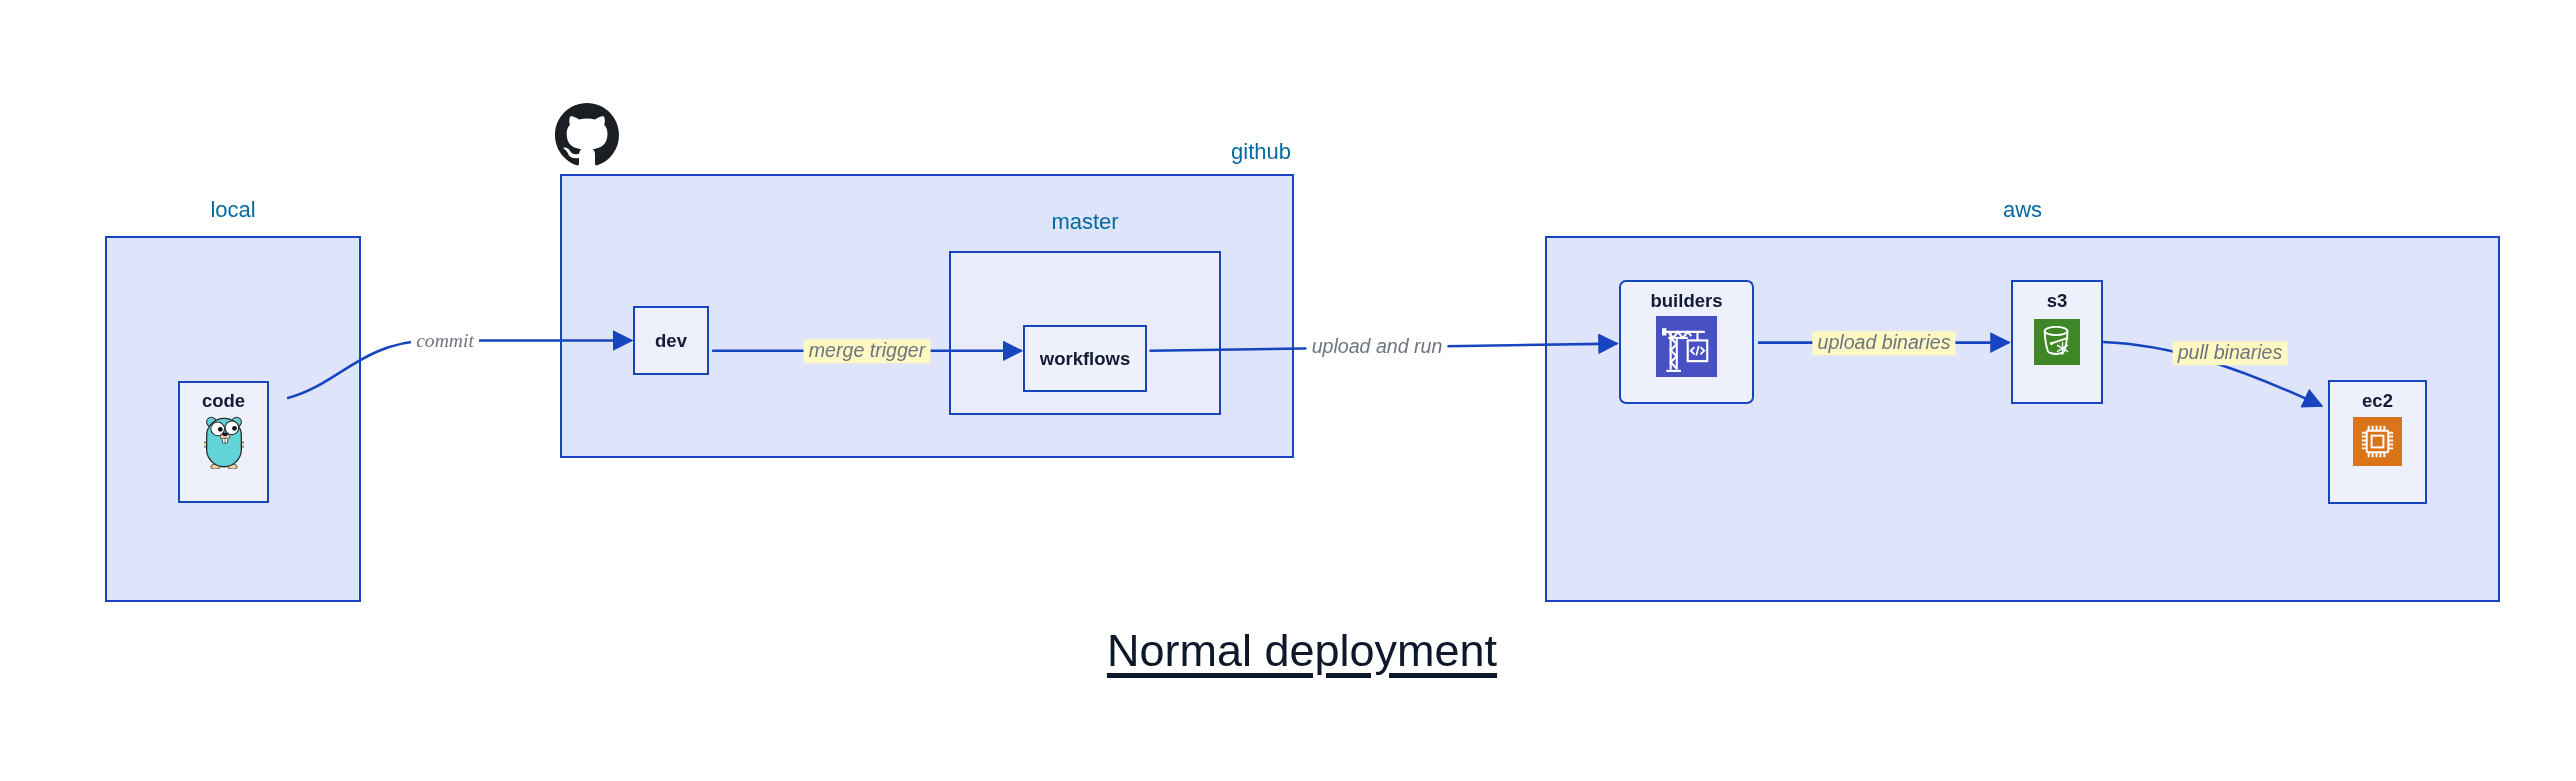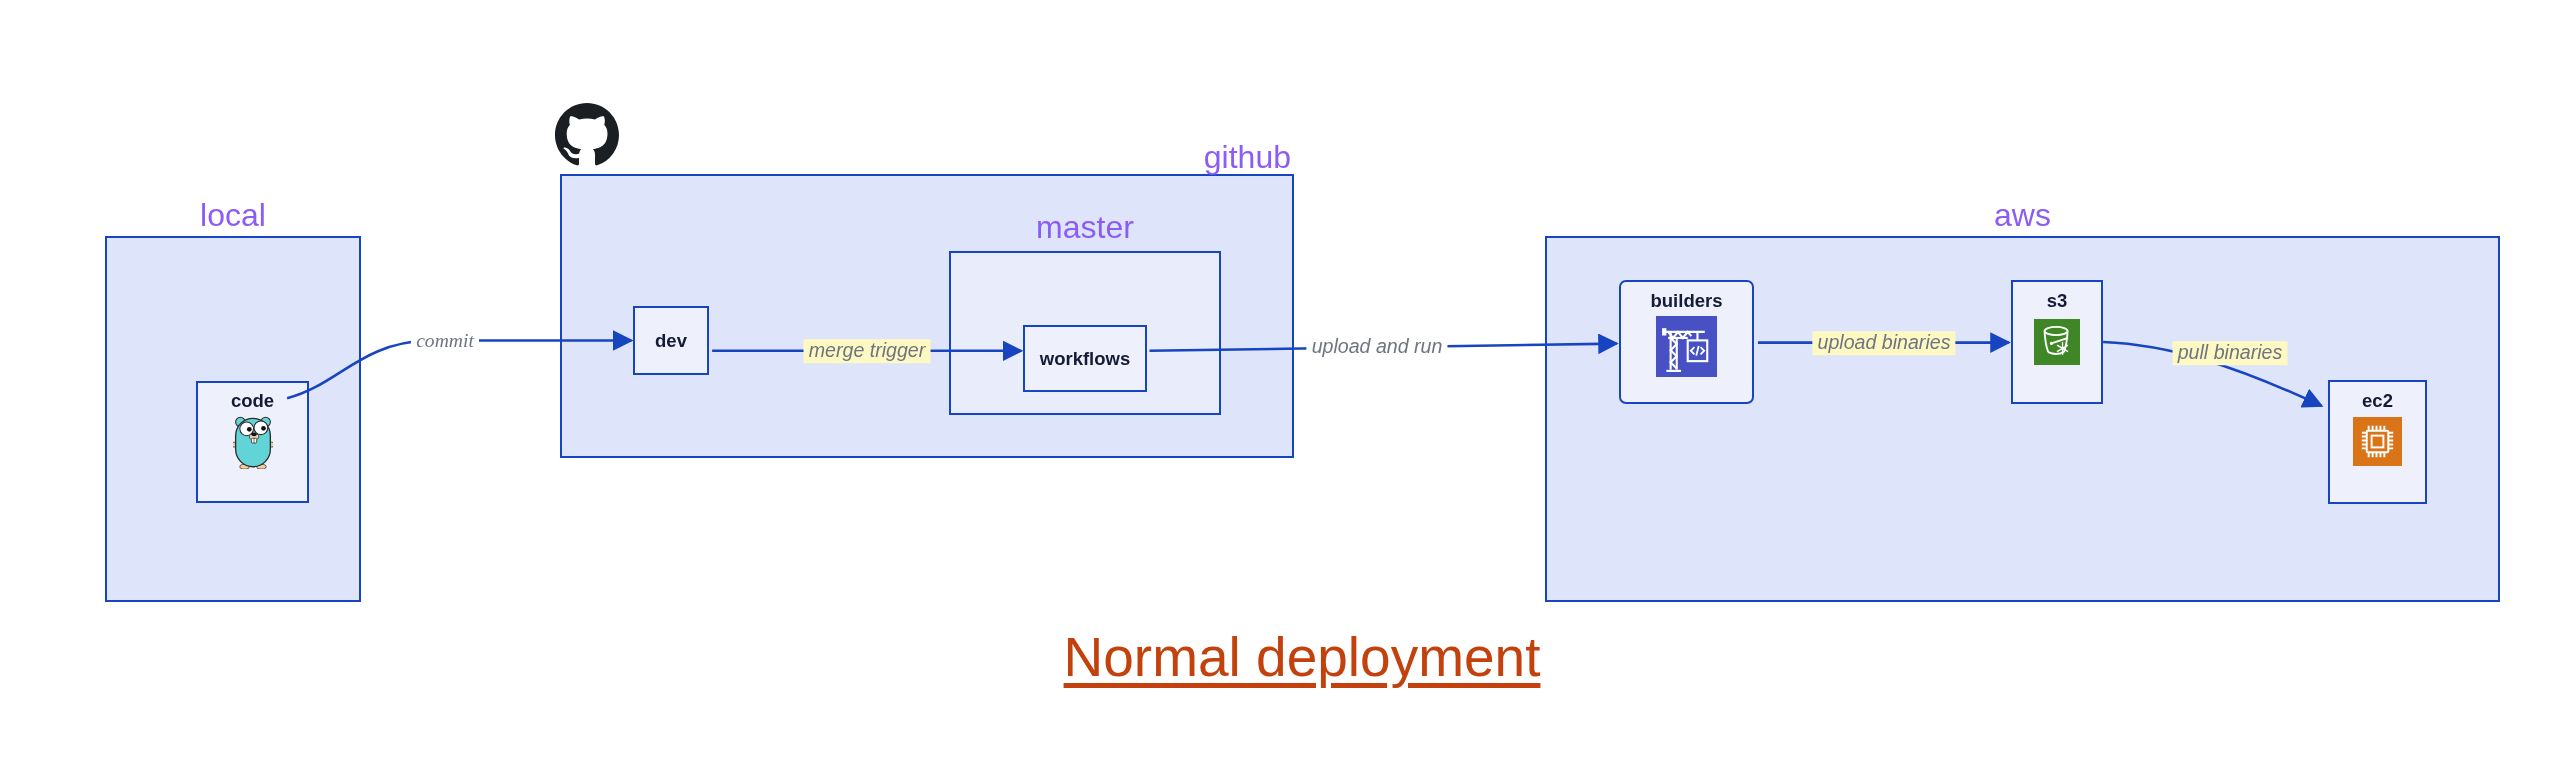--- a/index.html
+++ b/index.html
@@ -10,21 +10,21 @@
     font-family:"Liberation Sans",sans-serif;
     overflow:hidden;
   }
   
   .group-box{
     position:absolute;box-sizing:border-box;
     border:2.6px solid #1745c0;background:#dee4fa;z-index:1;
   }
   .group-box.master{background:#e9edfb;z-index:2;}
   .group-label{
-    position:absolute;color:#8b5cf6;font-size:32px;line-height:1.1;
+    position:absolute;color:#0369a1;font-size:22px;line-height:1.1;
     z-index:4;white-space:nowrap;
   }
   
   .node{
     position:absolute;box-sizing:border-box;
     border:2.6px solid #1745c0;background:#eef1fc;z-index:3;
     text-align:center;
   }
   .node-label{
     display:block;color:#131b36;font-weight:bold;font-size:18.5px;line-height:1.15;
@@ -36,21 +36,21 @@
   .edge-label{
     position:absolute;transform:translate(-50%,-50%);
     font-style:italic;font-size:19.6px;color:#6e7480;
     padding:1px 5.2px;white-space:nowrap;z-index:6;line-height:1.1;
   }
   .edge-label.on-white{background:#ffffff;}
   .edge-label.on-lavender{background:#fef9c3;}
   
   .diagram-title{
     position:absolute;left:1302px;top:625px;transform:translateX(-50%);
-    font-size:55px;color:#c2410c;white-space:nowrap;
+    font-size:45px;color:#0f172a;white-space:nowrap;
     text-decoration:underline;text-decoration-thickness:5.2px;text-underline-offset:7.2px;
     z-index:4;
   }
   .logo{position:absolute;z-index:4;}
 </style>
 </head>
 <body>
 
 <div class="canvas">
 
@@ -62,21 +62,21 @@
   </svg>
   <div class="group-label" style="left:560px;top:140px;width:731px;text-align:right;">github</div>
   <div class="group-box" style="left:560px;top:174px;width:734px;height:284px;"></div>
 
   <div class="group-label" style="left:949px;top:210px;width:272px;text-align:center;">master</div>
   <div class="group-box master" style="left:949px;top:251px;width:272px;height:164px;"></div>
 
   <div class="group-label" style="left:1545px;top:198px;width:955px;text-align:center;">aws</div>
   <div class="group-box" style="left:1545px;top:236px;width:955px;height:366px;"></div>
 
-  <div class="node" style="left:196px;top:381px;width:113px;height:122px;">
+  <div class="node" style="left:178px;top:381px;width:91px;height:122px;">
     <span class="node-label" style="margin-top:7.2px;">code</span>
     <svg class="icon-wrap" width="40" height="54" viewBox="0 0 76 102" style="margin-top:3.1px;">
       <circle cx="14" cy="13" r="9" fill="#62d3d6" stroke="#2b2b2b" stroke-width="2"></circle>
       <circle cx="62" cy="13" r="9" fill="#62d3d6" stroke="#2b2b2b" stroke-width="2"></circle>
       <ellipse cx="3" cy="56" rx="8" ry="4.5" fill="#f3cf9f" stroke="#2b2b2b" stroke-width="1.5"></ellipse>
       <ellipse cx="73" cy="56" rx="8" ry="4.5" fill="#f3cf9f" stroke="#2b2b2b" stroke-width="1.5"></ellipse>
       <ellipse cx="22" cy="98" rx="9" ry="4.5" fill="#f3cf9f" stroke="#2b2b2b" stroke-width="1.5"></ellipse>
       <ellipse cx="54" cy="98" rx="9" ry="4.5" fill="#f3cf9f" stroke="#2b2b2b" stroke-width="1.5"></ellipse>
       <rect x="5" y="6" width="66" height="92" rx="33" fill="#62d3d6" stroke="#2b2b2b" stroke-width="2.5"></rect>
       <circle cx="26" cy="26" r="13" fill="#ffffff" stroke="#2b2b2b" stroke-width="2"></circle>

